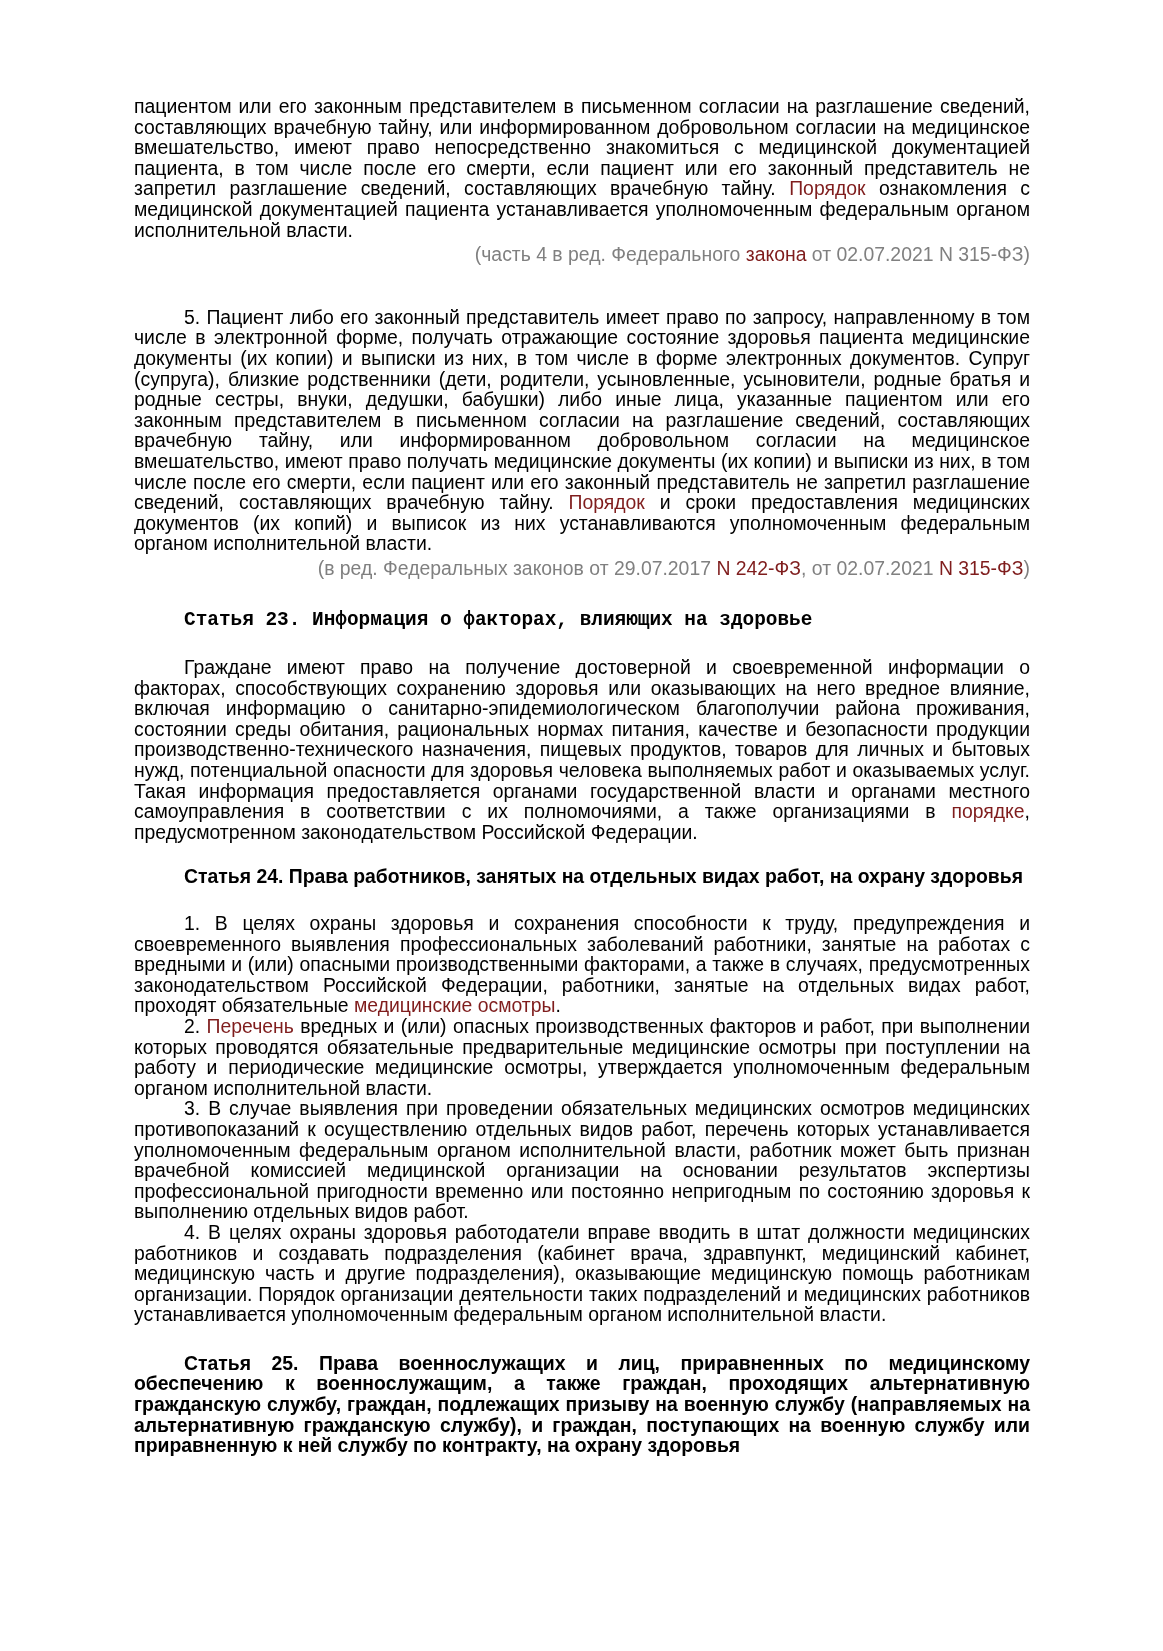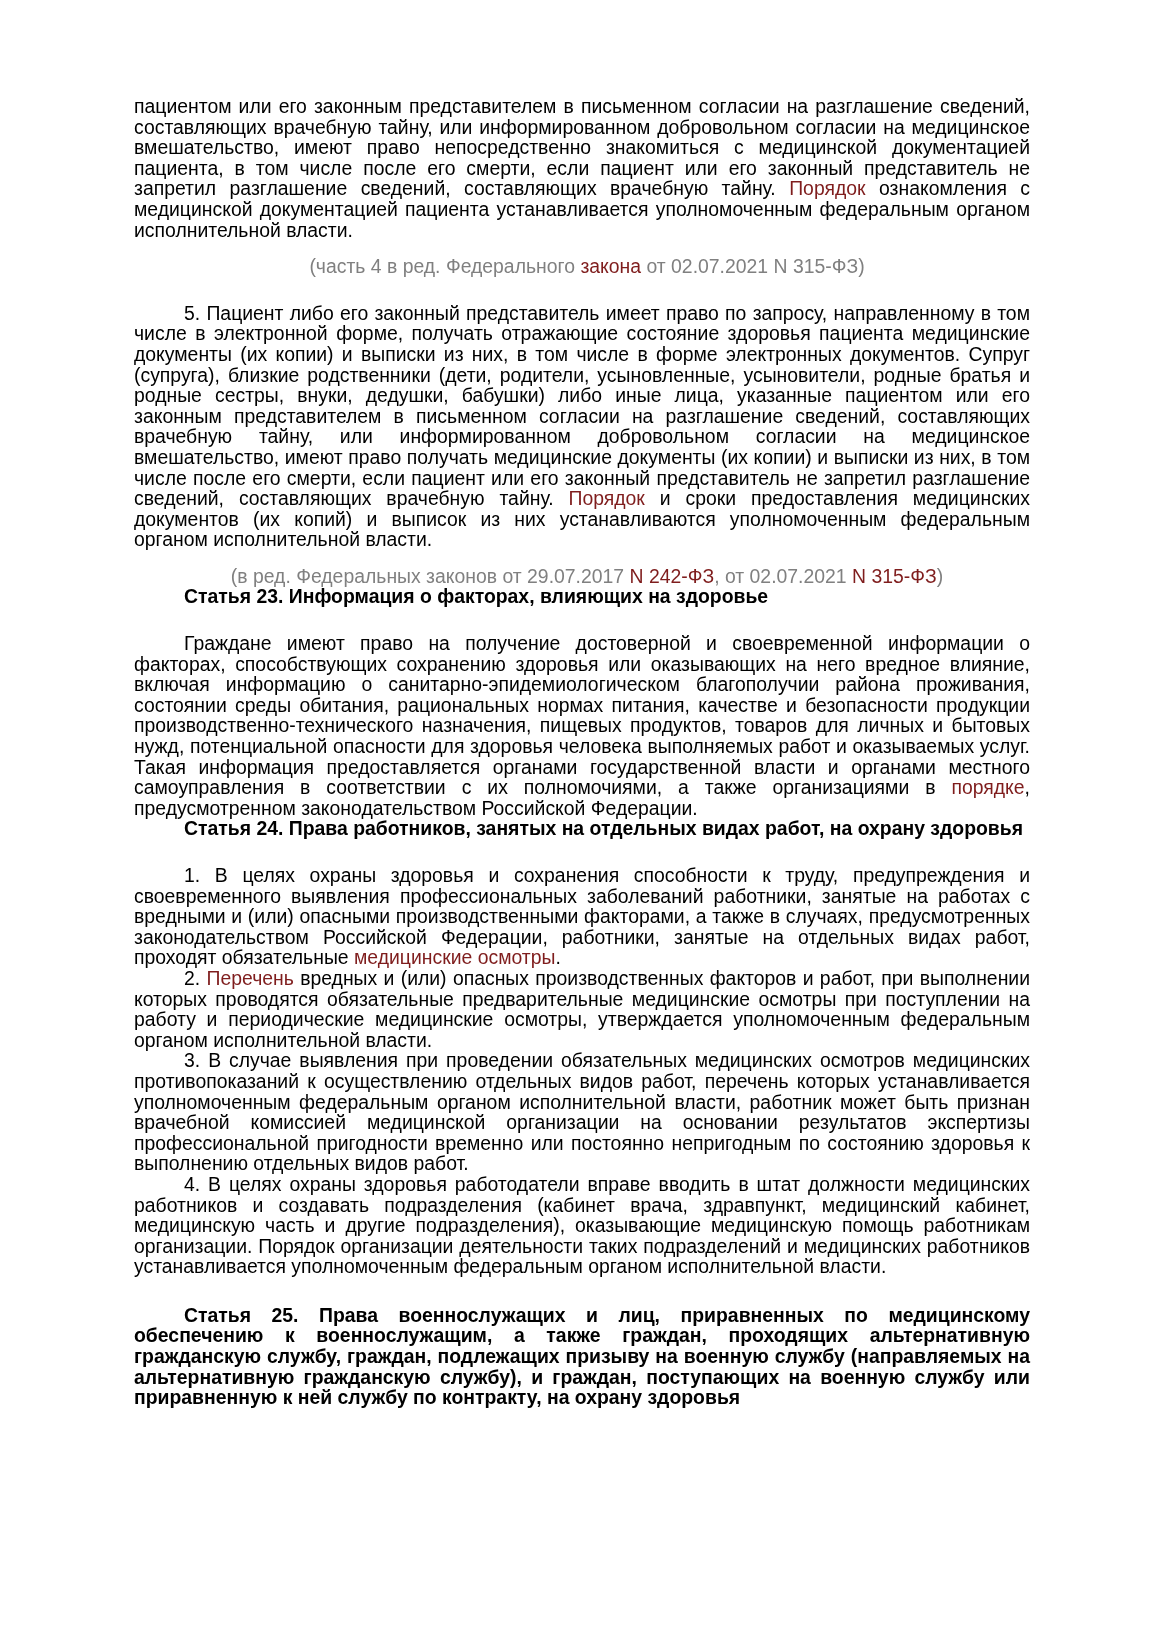--- a/index.html
+++ b/index.html
@@ -4,44 +4,44 @@
 <style>
   html, body { margin: 0; padding: 0; background: #ffffff; }
   body { width: 1163px; height: 1651px; position: relative; overflow: hidden; }
   .page {
     position: absolute; left: 134px; top: 96px; width: 896px;
     font-family: "Liberation Sans", sans-serif;
     font-size: 19.4px; line-height: 20.6px; color: #000;
   }
   p { margin: 0; text-align: justify; }
   .indent { text-indent: 50px; }
-  .note { color: #808080; padding-left: 10px; text-align: center; margin-top: 16px; }
+  .note { color: #808080; padding-left: 10px; text-align: right; margin-top: 4px; }
   a { color: #7f1d1d; text-decoration: none; }
   .heading { font-weight: bold; text-indent: 50px; text-align: justify; }
   .mt-para { }
-  .mt-note-after { margin-top: 26px; }
+  .mt-note-after { margin-top: 42px; }
 </style>
 </head>
 <body>
 
 <div class="page">
 
   <p><span>пациентом или его законным представителем в письменном согласии на разглашение сведений, составляющих врачебную тайну, или информированном добровольном согласии на медицинское вмешательство, имеют право непосредственно знакомиться с медицинской документацией пациента, в том числе после его смерти, если пациент или его законный представитель не запретил разглашение сведений, составляющих врачебную тайну. </span><a href="#">Порядок</a><span> ознакомления с медицинской документацией пациента устанавливается уполномоченным федеральным органом исполнительной власти.</span></p>
 
   <p class="note"><span>(часть 4 в ред. Федерального </span><a href="#">закона</a><span> от 02.07.2021 N 315-ФЗ)</span></p>
 
   <p class="indent mt-note-after"><span>5. Пациент либо его законный представитель имеет право по запросу, направленному в том числе в электронной форме, получать отражающие состояние здоровья пациента медицинские документы (их копии) и выписки из них, в том числе в форме электронных документов. Супруг (супруга), близкие родственники (дети, родители, усыновленные, усыновители, родные братья и родные сестры, внуки, дедушки, бабушки) либо иные лица, указанные пациентом или его законным представителем в письменном согласии на разглашение сведений, составляющих врачебную тайну, или информированном добровольном согласии на медицинское вмешательство, имеют право получать медицинские документы (их копии) и выписки из них, в том числе после его смерти, если пациент или его законный представитель не запретил разглашение сведений, составляющих врачебную тайну. </span><a href="#">Порядок</a><span> и сроки предоставления медицинских документов (их копий) и выписок из них устанавливаются уполномоченным федеральным органом исполнительной власти.</span></p>
 
   <p class="note"><span>(в ред. Федеральных законов от 29.07.2017 </span><a href="#">N 242-ФЗ</a><span>, от 02.07.2021 </span><a href="#">N 315-ФЗ</a><span>)</span></p>
 
-  <p class="heading" style="">Статья 23. Информация о факторах, влияющих на здоровье</p>
+  <p class="heading" style="margin-top:32px;font-family:Liberation Mono, monospace;">Статья 23. Информация о факторах, влияющих на здоровье</p>
 
   <p class="indent" style="margin-top:26px;"><span>Граждане имеют право на получение достоверной и своевременной информации о факторах, способствующих сохранению здоровья или оказывающих на него вредное влияние, включая информацию о санитарно-эпидемиологическом благополучии района проживания, состоянии среды обитания, рациональных нормах питания, качестве и безопасности продукции производственно-технического назначения, пищевых продуктов, товаров для личных и бытовых нужд, потенциальной опасности для здоровья человека выполняемых работ и оказываемых услуг. Такая информация предоставляется органами государственной власти и органами местного самоуправления в соответствии с их полномочиями, а также организациями в </span><a href="#">порядке</a><span>, предусмотренном законодательством Российской Федерации.</span></p>
 
-  <p class="heading" style="">Статья 24. Права работников, занятых на отдельных видах работ, на охрану здоровья</p>
+  <p class="heading" style="margin-top:24px;">Статья 24. Права работников, занятых на отдельных видах работ, на охрану здоровья</p>
 
   <p class="indent" style="margin-top:26px;"><span>1. В целях охраны здоровья и сохранения способности к труду, предупреждения и своевременного выявления профессиональных заболеваний работники, занятые на работах с вредными и (или) опасными производственными факторами, а также в случаях, предусмотренных законодательством Российской Федерации, работники, занятые на отдельных видах работ, проходят обязательные </span><a href="#">медицинские осмотры</a><span>.</span></p>
 
   <p class="indent mt-para"><span>2. </span><a href="#">Перечень</a><span> вредных и (или) опасных производственных факторов и работ, при выполнении которых проводятся обязательные предварительные медицинские осмотры при поступлении на работу и периодические медицинские осмотры, утверждается уполномоченным федеральным органом исполнительной власти.</span></p>
 
   <p class="indent mt-para">3. В случае выявления при проведении обязательных медицинских осмотров медицинских противопоказаний к осуществлению отдельных видов работ, перечень которых устанавливается уполномоченным федеральным органом исполнительной власти, работник может быть признан врачебной комиссией медицинской организации на основании результатов экспертизы профессиональной пригодности временно или постоянно непригодным по состоянию здоровья к выполнению отдельных видов работ.</p>
 
   <p class="indent mt-para">4. В целях охраны здоровья работодатели вправе вводить в штат должности медицинских работников и создавать подразделения (кабинет врача, здравпункт, медицинский кабинет, медицинскую часть и другие подразделения), оказывающие медицинскую помощь работникам организации. Порядок организации деятельности таких подразделений и медицинских работников устанавливается уполномоченным федеральным органом исполнительной власти.</p>
 
 

